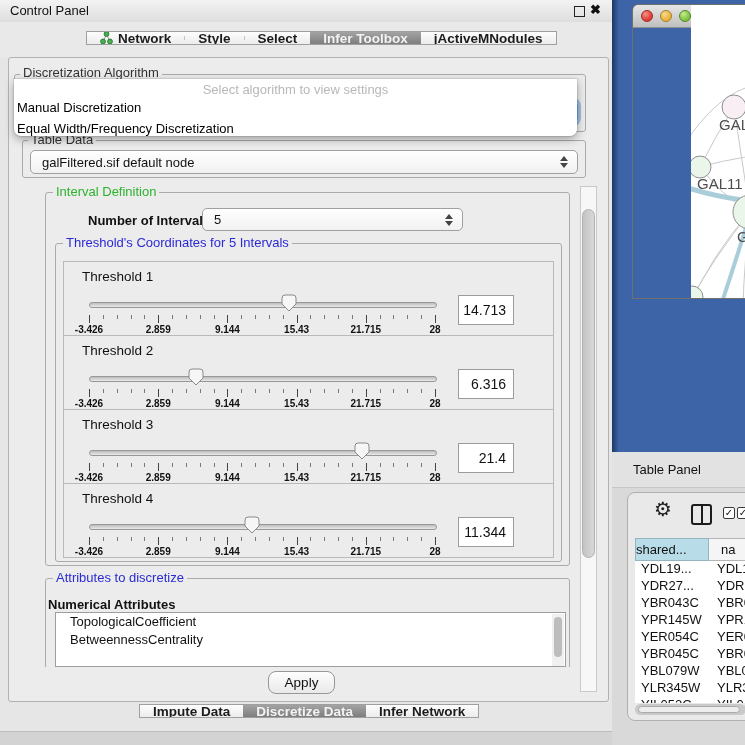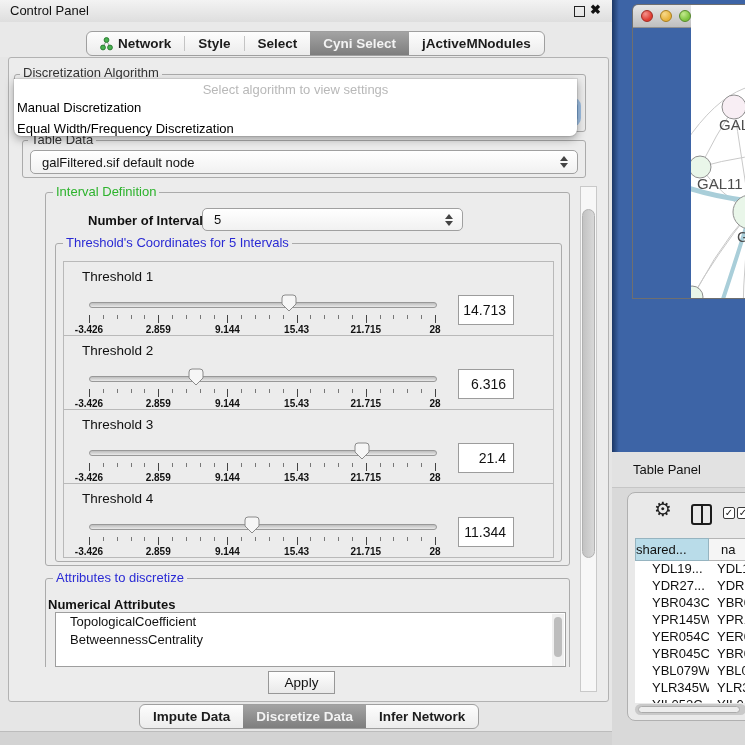--- a/index.html
+++ b/index.html
@@ -5,21 +5,21 @@
   html,body{margin:0;padding:0}
   body{font-family:"Liberation Sans",sans-serif;-webkit-font-smoothing:antialiased}
   #page{position:relative;width:745px;height:745px;background:#e6e6e6;overflow:hidden}
   .abs{position:absolute}
   
   .titlebar{left:0;top:0;width:612px;height:22px;background:linear-gradient(#f3f3f3,#dedede);border-bottom:1px solid #bfbfbf}
   .titlebar .t{position:absolute;left:10px;top:0;line-height:22px;font-size:13px;color:#111}
   .floatic{position:absolute;left:574px;top:6px;width:9px;height:9px;border:1.5px solid #222}
   .closeic{position:absolute;left:590px;top:2px;font-size:13px;font-weight:700;color:#111}
   
-  .tabgroup{display:inline-flex;height:25px;border:1px solid #9f9f9f;border-radius:6px;overflow:hidden;background:linear-gradient(#fdfdfd,#ececec);box-sizing:border-box}
+  .tabgroup{display:inline-flex;height:14px;border:1px solid #9f9f9f;border-radius:0;overflow:hidden;background:linear-gradient(#fdfdfd,#ececec);box-sizing:border-box}
   .tab{padding:0 13px;line-height:23px;font-size:13.5px;font-weight:600;color:#1c1c1c;white-space:nowrap;display:flex;align-items:center;gap:5px}
   .tab.dark{background:linear-gradient(#a3a3a3,#7e7e7e);color:#f3f3f3}
   .tsep{width:1px;background:#c4c4c4;margin:4px 0}
   
   .outerpanel{left:8px;top:57px;width:601px;height:645px;background:#ececec;border:1px solid #b2b2b2;border-radius:3px;box-sizing:border-box}
   .group{border:1px solid #ababab;border-radius:3px;box-sizing:border-box}
   .gchip{position:absolute;background:#ececec;padding:0 3px;font-size:13px;line-height:14px;color:#333;white-space:nowrap}
   .green{color:#2db32d}.blue{color:#2a2ad4}
   
   .combo{background:linear-gradient(#ffffff,#f1f1f1);border:1px solid #a0a0a0;border-radius:5px;box-sizing:border-box;font-size:13px;color:#111;display:flex;align-items:center;padding-left:11px}
@@ -41,41 +41,41 @@
   .thumb{position:absolute;top:1px;width:16px;height:18px}
   .ticksminor{position:absolute;left:25px;top:53px;width:347px;height:4px;background:repeating-linear-gradient(to right,#777 0,#777 1px,transparent 1px,transparent 13.84px)}
   .ticksmajor{position:absolute;left:25px;top:53px;width:347px;height:8px;background:repeating-linear-gradient(to right,#444 0,#444 1px,transparent 1px,transparent 69.2px)}
   .ticklabels{position:absolute;left:25px;top:62px;width:346px;height:12px}
   .ticklabels span{position:absolute;transform:translateX(-50%);font-size:10px;font-weight:700;color:#111;white-space:nowrap}
   .valbox{position:absolute;left:394px;top:33px;width:56px;height:30px;background:#fff;border:1px solid #9c9c9c;box-sizing:border-box;font-size:14px;color:#111;text-align:right;line-height:28px;padding-right:7px}
   
   .listbox{background:#fff;border:1px solid #9e9e9e;box-sizing:border-box;overflow:hidden}
   .listbox .li{padding-left:14px;line-height:17.5px;font-size:13px;color:#111;white-space:nowrap}
   
-  .pushbtn{background:linear-gradient(#fefefe,#e9e9e9);border:1px solid #979797;border-radius:0;font-size:13.5px;color:#111;text-align:center;box-sizing:border-box}
+  .pushbtn{background:linear-gradient(#fefefe,#e9e9e9);border:1px solid #979797;border-radius:8px;font-size:13.5px;color:#111;text-align:center;box-sizing:border-box}
   
   .vsb{background:#f7f7f7;border:1px solid #c9c9c9;box-sizing:border-box}
   .vsb .th{position:absolute;left:1px;width:13px;background:linear-gradient(to right,#c3c3c3,#d8d8d8);border:1px solid #b0b0b0;border-radius:7px;box-sizing:border-box}
   
   .bluebg{left:612px;top:0;width:133px;height:452px;background:linear-gradient(to right,#1c3765 0px,#3d64a6 7px)}
   .macwin{left:632px;top:4px;width:113px;height:295px;border:1px solid #6f6f6f;border-right:none;border-radius:6px 0 0 0;overflow:hidden;display:flex;flex-direction:row;box-sizing:border-box}
   .mactb{height:22px;background:linear-gradient(#e6e6e6,#bfbfbf);border-bottom:1px solid #909090;display:flex;align-items:center;padding-left:8px;gap:7px;flex:none}
   .light{width:12px;height:12px;border-radius:50%;box-sizing:border-box}
   .canvas{flex:1;background:#fff;position:relative}
   .tpbar{left:612px;top:452px;width:133px;height:36px;background:#e2e2e2;border-bottom:1px solid #c6c6c6;box-sizing:border-box}
   .tpbar .t{position:absolute;left:21px;line-height:35px;font-size:13px;color:#111}
   .tpbg{left:612px;top:488px;width:133px;height:257px;background:#d9d9d9}
   .tpcard{left:627px;top:492px;width:125px;height:229px;background:#e9e9e9;border:1px solid #b0b0b0;border-radius:8px 0 0 8px;box-sizing:border-box;overflow:hidden}
   .gear{position:absolute;left:26px;top:4px;font-size:20px;color:#1f1f1f;font-family:"DejaVu Sans",sans-serif}
   .splitic{position:absolute;left:63px;top:11px;width:17px;height:17px;border:2px solid #1c1c1c;border-radius:3px}
   .splitic i{position:absolute;left:50%;top:0;width:2px;height:100%;background:#1c1c1c;transform:translateX(-50%)}
   .cb{position:absolute;top:14px;width:10px;height:10px;border:1.5px solid #3a3a3a;border-radius:2px;font-size:10px;line-height:9px;text-align:center;color:#111;background:#fff}
   .ttable{position:absolute;left:7px;top:45px;width:118px;height:165px;background:#fff;overflow:hidden}
   .trow{display:flex;height:17px;font-size:13px;color:#111}
-  .trow .c1{width:74px;padding-left:17px;box-sizing:border-box;white-space:nowrap;overflow:hidden}
+  .trow .c1{width:74px;padding-left:6px;box-sizing:border-box;white-space:nowrap;overflow:hidden}
   .trow .c2{flex:1;padding-left:8px;white-space:nowrap;overflow:hidden}
   .thead{display:flex;height:23px;font-size:13px;color:#111}
   .thead .h1{width:74px;background:#b9dce9;border:1px solid #96b4c0;box-sizing:border-box;text-align:left;line-height:21px;overflow:hidden;white-space:nowrap}
   .thead .h2{flex:1;background:#f5f5f5;border:1px solid #b5b5b5;border-left:none;box-sizing:border-box;padding-left:12px;line-height:21px;overflow:hidden;white-space:nowrap}
   .hsb{position:absolute;left:7px;top:211px;width:111px;height:11px;background:#c9c9c9;border-radius:6px}
   .hsb .th{position:absolute;left:3px;top:2px;width:102px;height:7px;background:#ededed;border:1px solid #ababab;border-radius:4px;box-sizing:border-box}
   .bstrip{left:0;top:731px;width:612px;height:14px;background:#d3d3d3;border-top:1px solid #bcbcbc}
   svg text{font-family:"Liberation Sans",sans-serif}
 </style>
 </head>
@@ -103,21 +103,21 @@
     </div>
     <div class="tsep"></div>
     <div class="tab">
         <span>Style</span>
       </div>
     <div class="tsep"></div>
     <div class="tab">
         <span>Select</span>
       </div>
     <div class="tab dark">
-        <span>Cyni Select</span>
+        <span>Infer Toolbox</span>
       </div>
     <div class="tab">
         <span>jActiveMNodules</span>
       </div>
   </div>
 
   <div class="abs outerpanel"></div>
 
   <div class="abs group" style="left:14px;top:74px;width:572px;height:58px"></div>
   <span class="gchip" style="left:20px;top:66px">Discretization Algorithm</span>

